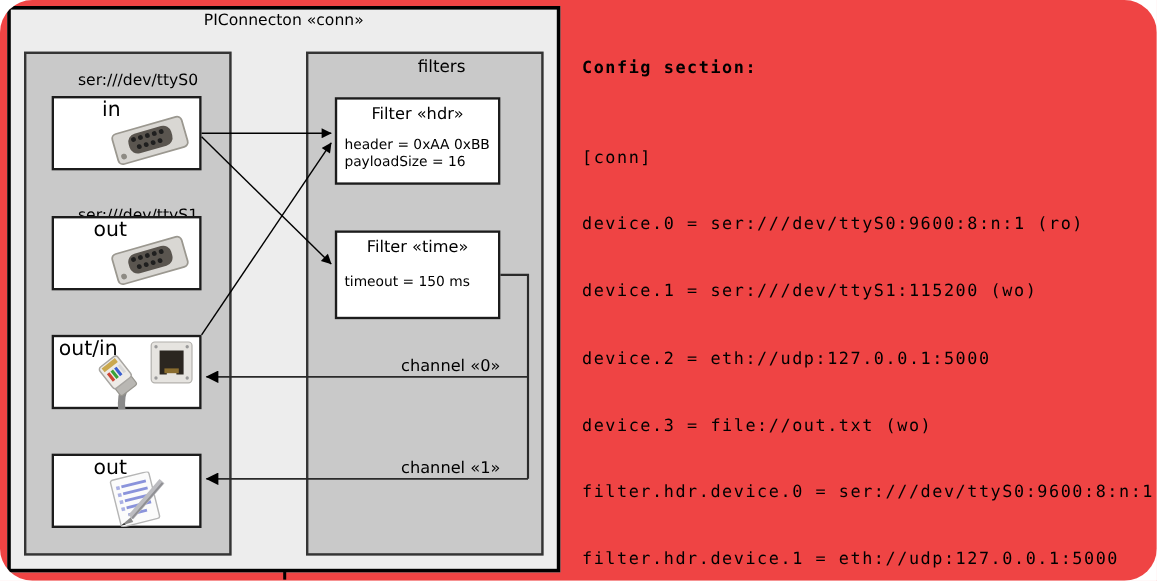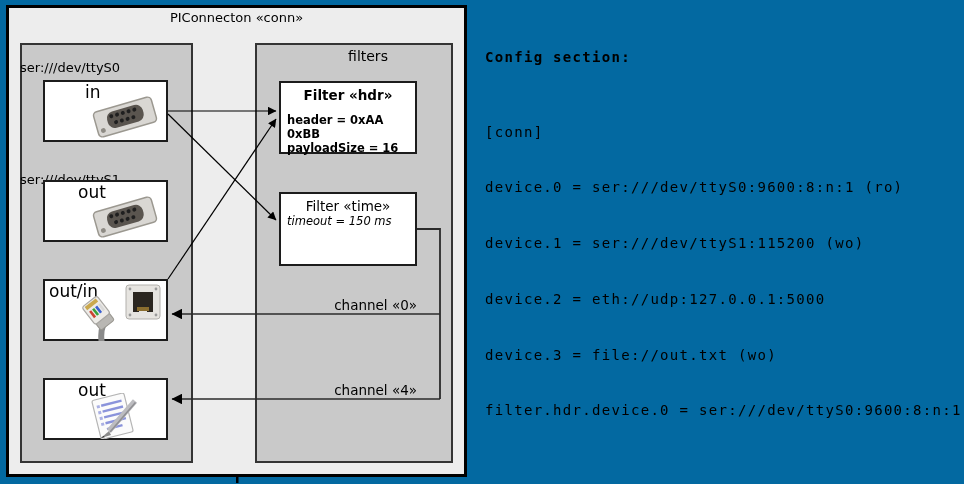--- a/index.html
+++ b/index.html
@@ -1,31 +1,31 @@
 <!DOCTYPE html>
 <html><head>
 <meta charset="utf-8">
 <style>
   * { margin:0; padding:0; box-sizing:border-box; }
   html,body { background:#ffffff; }
   body { font-family:"DejaVu Sans", sans-serif; color:#000; }
-  .stage { position:relative; width:964px; height:484px; background:#0369a1; overflow:hidden; }
+  .stage { position:relative; width:964px; height:484px; background:#ef4444; overflow:hidden;border-radius:27px; }
 
   .outer-box { position:absolute; left:6px; top:5px; width:461px; height:472px;
                background:#ededed; border:3px solid #000; }
   .diagram-title { position:absolute; left:6px; top:10px; width:461px; text-align:center;
                    font-size:13px; }
 
   .panel { position:absolute; background:#c9c9c9; border:2px solid #343434; }
   .devices-panel { left:20px; top:43px; width:173px; height:420px; }
   .filters-panel { left:255px; top:43px; width:198px; height:420px; }
   .filters-title { position:absolute; left:255px; top:48px; width:226px; text-align:center;
                    font-size:14px; }
 
-  .device-uri { position:absolute; width:190px; left:20px; text-align:left; font-size:13px; }
+  .device-uri { position:absolute; width:190px; left:20px; text-align:center; font-size:13px; }
   .white-box { position:absolute; background:#fff; border:2px solid #1c1c1c; z-index:2; }
   .device-box { left:43px; width:125px; height:62px;text-decoration:underline; }
   .dir-label { position:absolute; font-size:17px; line-height:19px; }
 
   .filter-box { left:279px; width:138px; background:#fff; border:2px solid #1c1c1c;
                 position:absolute; z-index:2; }
   .filter-title { text-align:center; font-size:13.5px; margin-top:4px; }
   .filter-props { font-size:11.5px; line-height:14px; margin-left:6px; }
 
   .channel-label { position:absolute; left:255px; width:162px; text-align:right;
@@ -135,37 +135,37 @@
         <rect x="12.5" y="21" width="3" height="3" fill="#aab0e4"></rect>
         <rect x="12.5" y="27" width="3" height="3" fill="#aab0e4"></rect>
       </g>
       <line x1="48" y1="8" x2="22" y2="38" stroke="#bcbcc0" stroke-width="5.5"></line>
       <line x1="48.5" y1="9.5" x2="23" y2="39" stroke="#8f8f93" stroke-width="1.6"></line>
       <polygon points="22,38 14,45 24,42" fill="#8a8a8a"></polygon>
       <polygon points="14,45 16.5,42.8 17.8,44.2" fill="#3a3a3a"></polygon>
     </svg>
   </div>
 
-  <div class="filter-box" style="top:81px; height:73px;font-weight:bold;">
+  <div class="filter-box" style="top:81px; height:73px;">
     <div class="filter-title">Filter «hdr»</div>
     <div class="filter-props" style="margin-top:10px;">
       <div>header = 0xAA 0xBB</div>
       <div>payloadSize = 16</div>
     </div>
   </div>
 
   <div class="filter-box" style="top:192px; height:74px;">
     <div class="filter-title">Filter «time»</div>
-    <div class="filter-props" style="font-style:italic;">
+    <div class="filter-props" style="margin-top:13px;">
       <div>timeout = 150 ms</div>
     </div>
   </div>
 
   <div class="channel-label" style="top:297px">channel «0»</div>
-  <div class="channel-label" style="top:382px">channel «4»</div>
+  <div class="channel-label" style="top:382px">channel «1»</div>
 
   <svg class="lines-svg" viewBox="0 0 480 484">
     <defs>
       <marker id="arr" viewBox="0 0 10 10" refX="9.5" refY="5" markerWidth="9" markerHeight="7" orient="auto-start-reverse">
         <path d="M0,0 L10,5 L0,10 z" fill="#000"></path>
       </marker>
     </defs>
 
     <line x1="168" y1="111" x2="276" y2="111" stroke="#000" stroke-width="1.2" marker-end="url(#arr)"></line>
 
@@ -183,20 +183,21 @@
   </svg>
 
   <div class="config-section">
     <div class="config-heading">Config section:</div>
     <div>[conn]</div>
     <div>device.0 = ser:///dev/ttyS0:9600:8:n:1 (ro)</div>
     <div>device.1 = ser:///dev/ttyS1:115200 (wo)</div>
     <div>device.2 = eth://udp:127.0.0.1:5000</div>
     <div>device.3 = file://out.txt (wo)</div>
     <div>filter.hdr.device.0 = ser:///dev/ttyS0:9600:8:n:1</div>
+    <div>filter.hdr.device.1 = eth://udp:127.0.0.1:5000</div>
     
     
     
     
     
     
     
     
     
     

